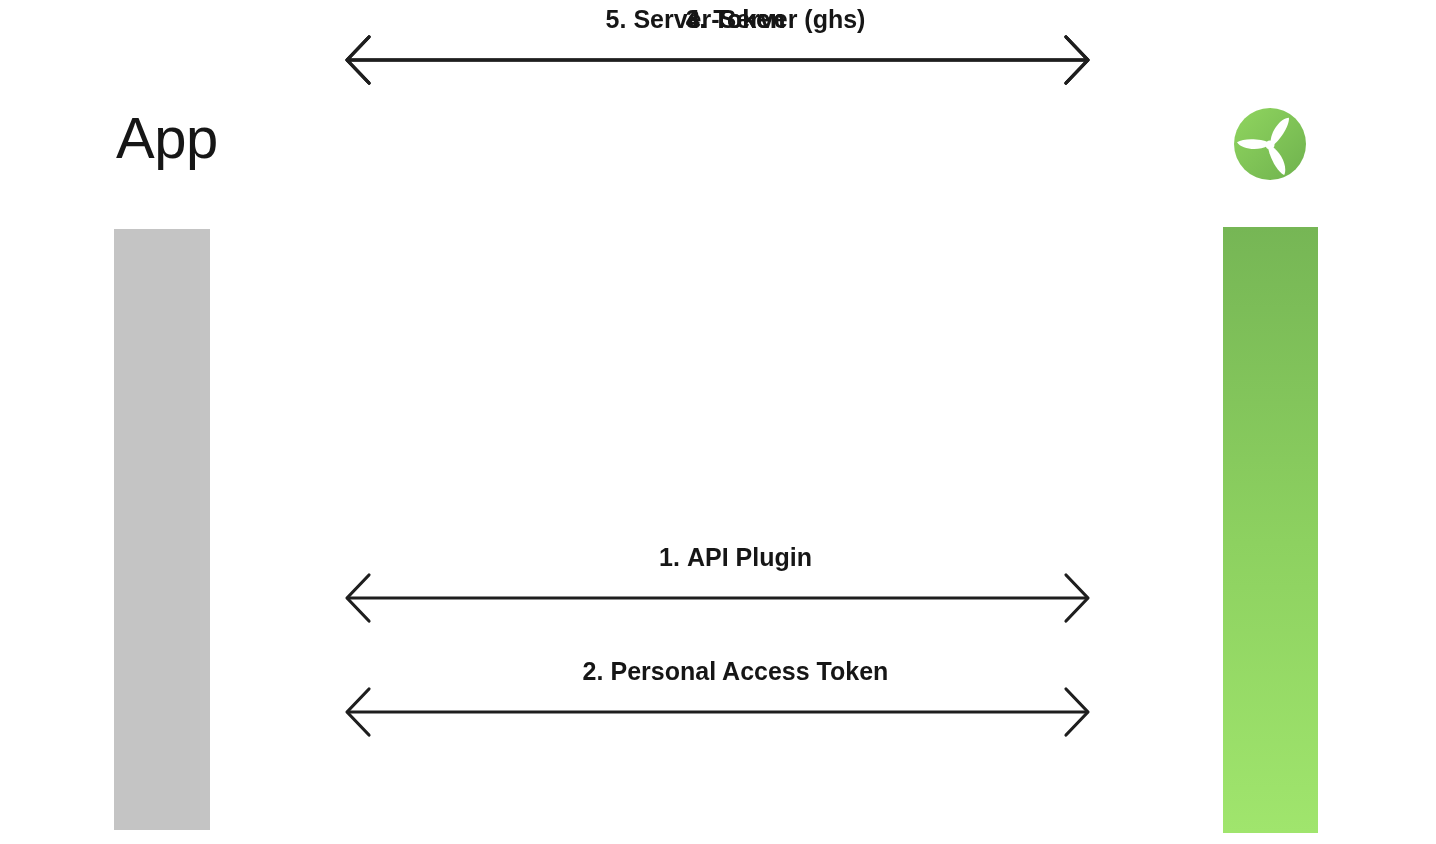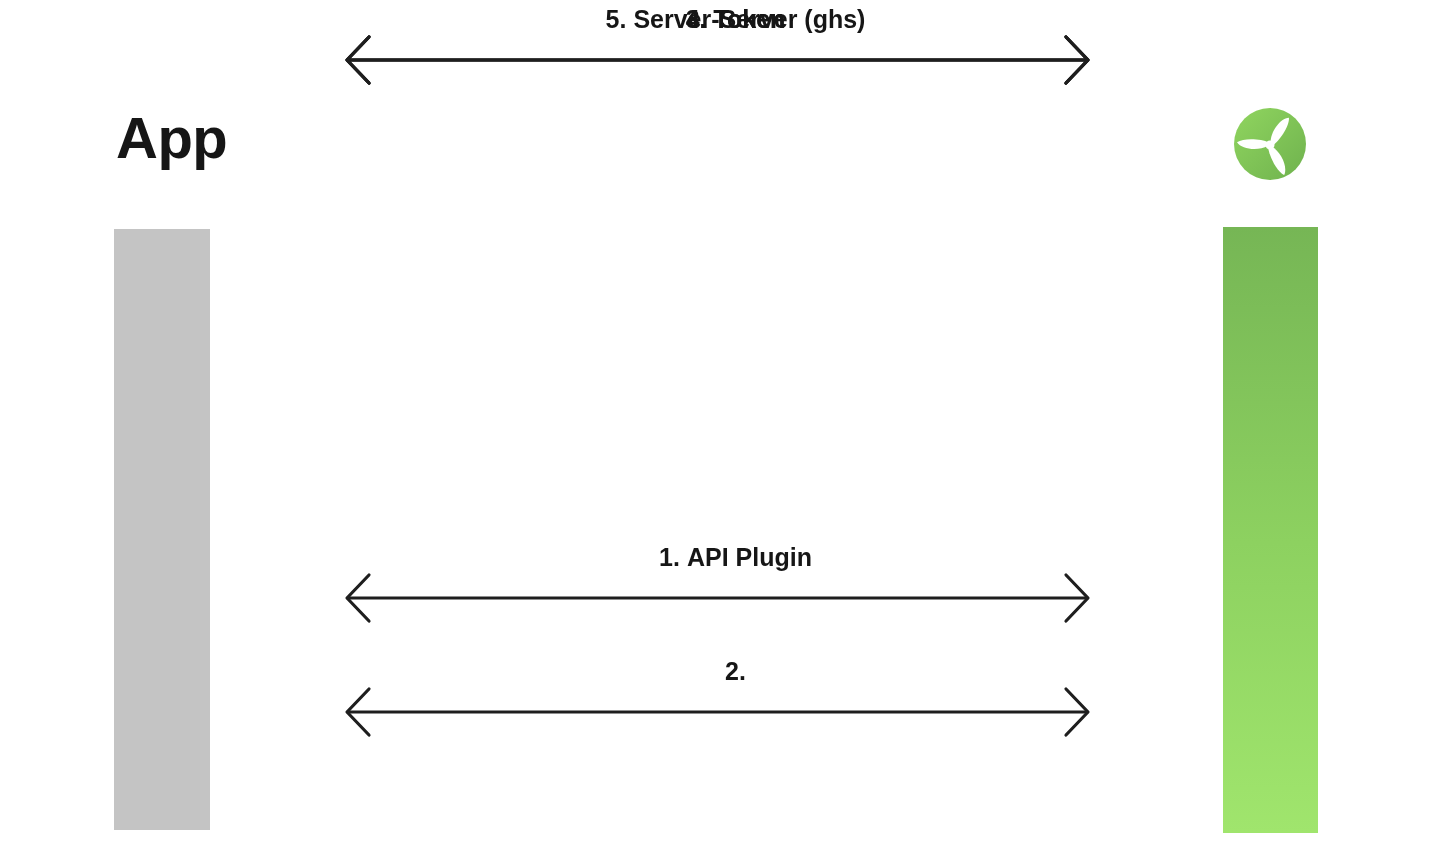--- a/index.html
+++ b/index.html
@@ -23,21 +23,21 @@
     height: 844px;
     background: var(--bg);
     overflow: hidden;
   }
 
   .app-title {
     position: absolute;
     left: 116px;
     top: 106px;
     font-size: 58px;
-    font-weight: 700;
+    font-weight: 400;
     letter-spacing: -0.5px;
     color: var(--text);
     line-height: 1.1;
   }
 
   .logo {
     position: absolute;
     left: 1234px;
     top: 108px;
     width: 72px;
@@ -141,20 +141,21 @@
     <svg class="arrow-svg" viewBox="0 0 747 52" xmlns="http://www.w3.org/2000/svg">
       <line x1="4" y1="26" x2="743" y2="26"></line>
       <polyline points="25,3 3,26 25,49"></polyline>
       <polyline points="722,3 744,26 722,49"></polyline>
     </svg>
   </div>
 
   <div class="conn-row">
     <div class="conn-label">
       <span class="num">2.</span>
+      <span class="name">Personal Access Token</span>
     </div>
     <svg class="arrow-svg" viewBox="0 0 747 52" xmlns="http://www.w3.org/2000/svg">
       <line x1="4" y1="26" x2="743" y2="26"></line>
       <polyline points="25,3 3,26 25,49"></polyline>
       <polyline points="722,3 744,26 722,49"></polyline>
     </svg>
   </div>
 
   <div class="conn-row">
     <div class="conn-label">

